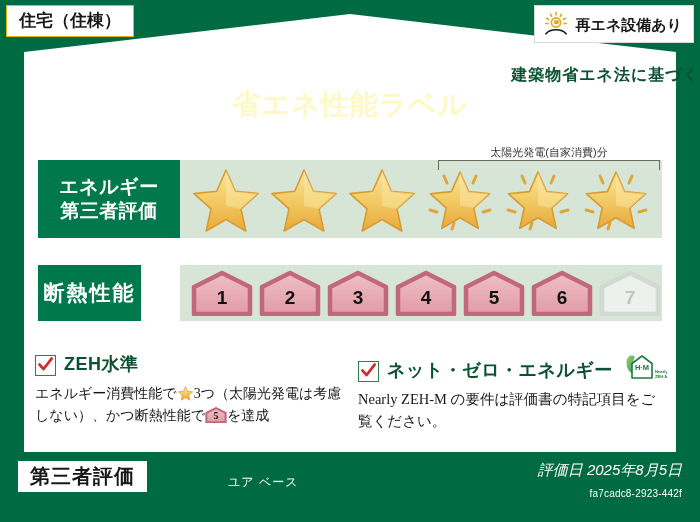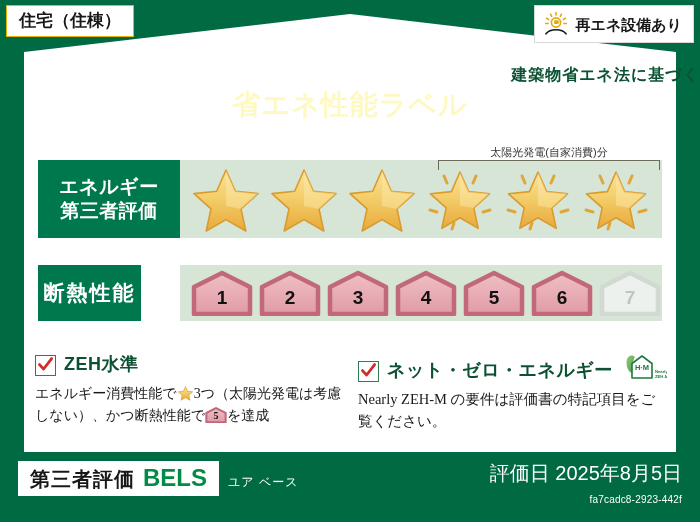--- a/index.html
+++ b/index.html
@@ -180,21 +180,21 @@
   }
   .bels-box .b1{font-size:20px;font-weight:bold;color:#18181a;letter-spacing:1px;}
   .bels-box .b2{font-size:24px;font-weight:bold;color:#008C46;letter-spacing:0px;}
   .vendor{
     position:absolute;left:228px;top:26px;
     font-size:12px;color:#FFFFFF;letter-spacing:1px;
   }
   .f-right{
     position:absolute;right:18px;top:13px;text-align:right;color:#FFFFFF;
   }
-  .f-date{font-size:20px;line-height:1.2;}
+  .f-date{font-size:15px;line-height:1.2;font-style:italic;}
   .f-id{font-size:10px;line-height:1.3;margin-top:8px;letter-spacing:0.2px;}
 </style>
 </head>
 <body>
 
 <div class="label-root">
 
   <div class="house"></div>
 
   <div class="type-tag">住宅（住棟）</div>
@@ -412,21 +412,20 @@
           <text x="32" y="25.5" font-family="'Liberation Sans',sans-serif" font-size="4.2" font-weight="bold" fill="#1E7A3C">ZEH-M</text>
         </svg>
       </span>
     </div>
     <div class="info-body">Nearly ZEH-M の要件は評価書の特記項目をご覧ください。</div>
   </div>
 
   <div class="footer">
     <div class="bels-box">
       <span class="b1">第三者評価</span>
-      <span class="b2">BELS</span>
     </div>
     <div class="vendor">ユア ベース</div>
     <div class="f-right">
       <div class="f-date">評価日 2025年8月5日</div>
       <div class="f-id">fa7cadc8-2923-442f</div>
     </div>
   </div>
 
 </div>
 

